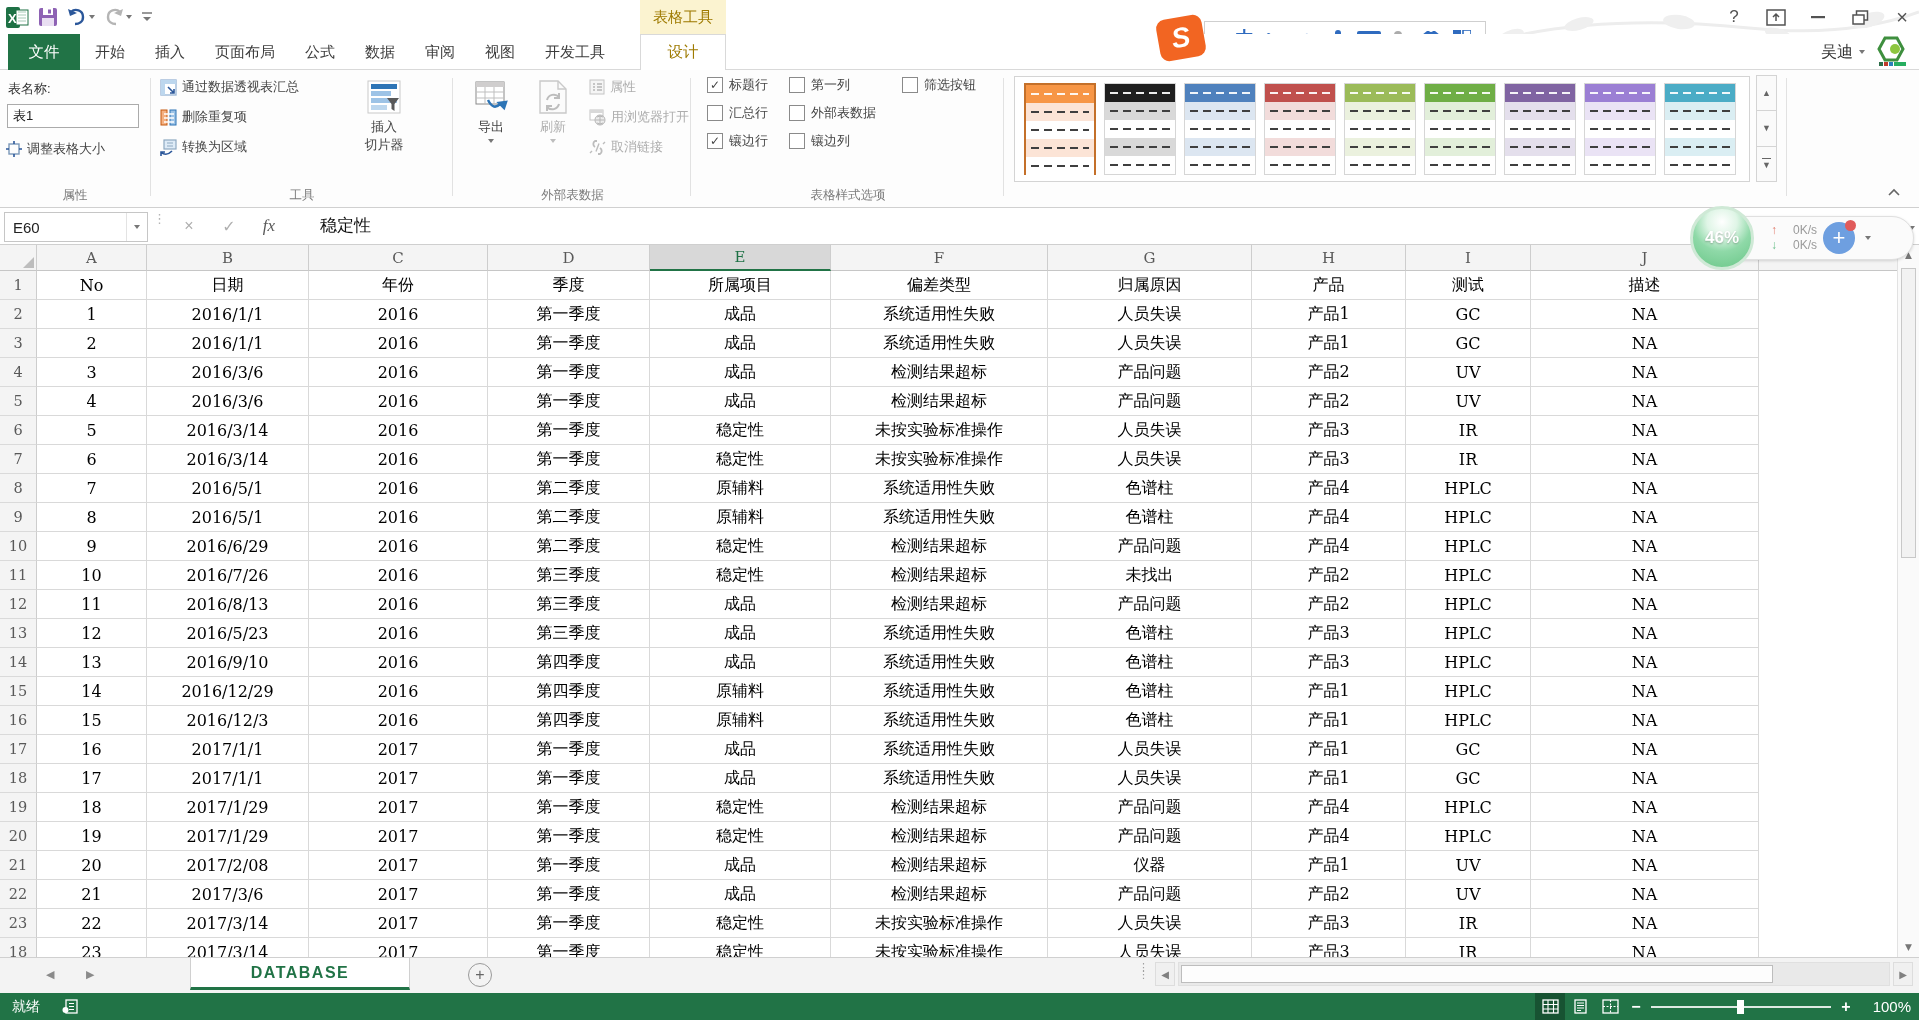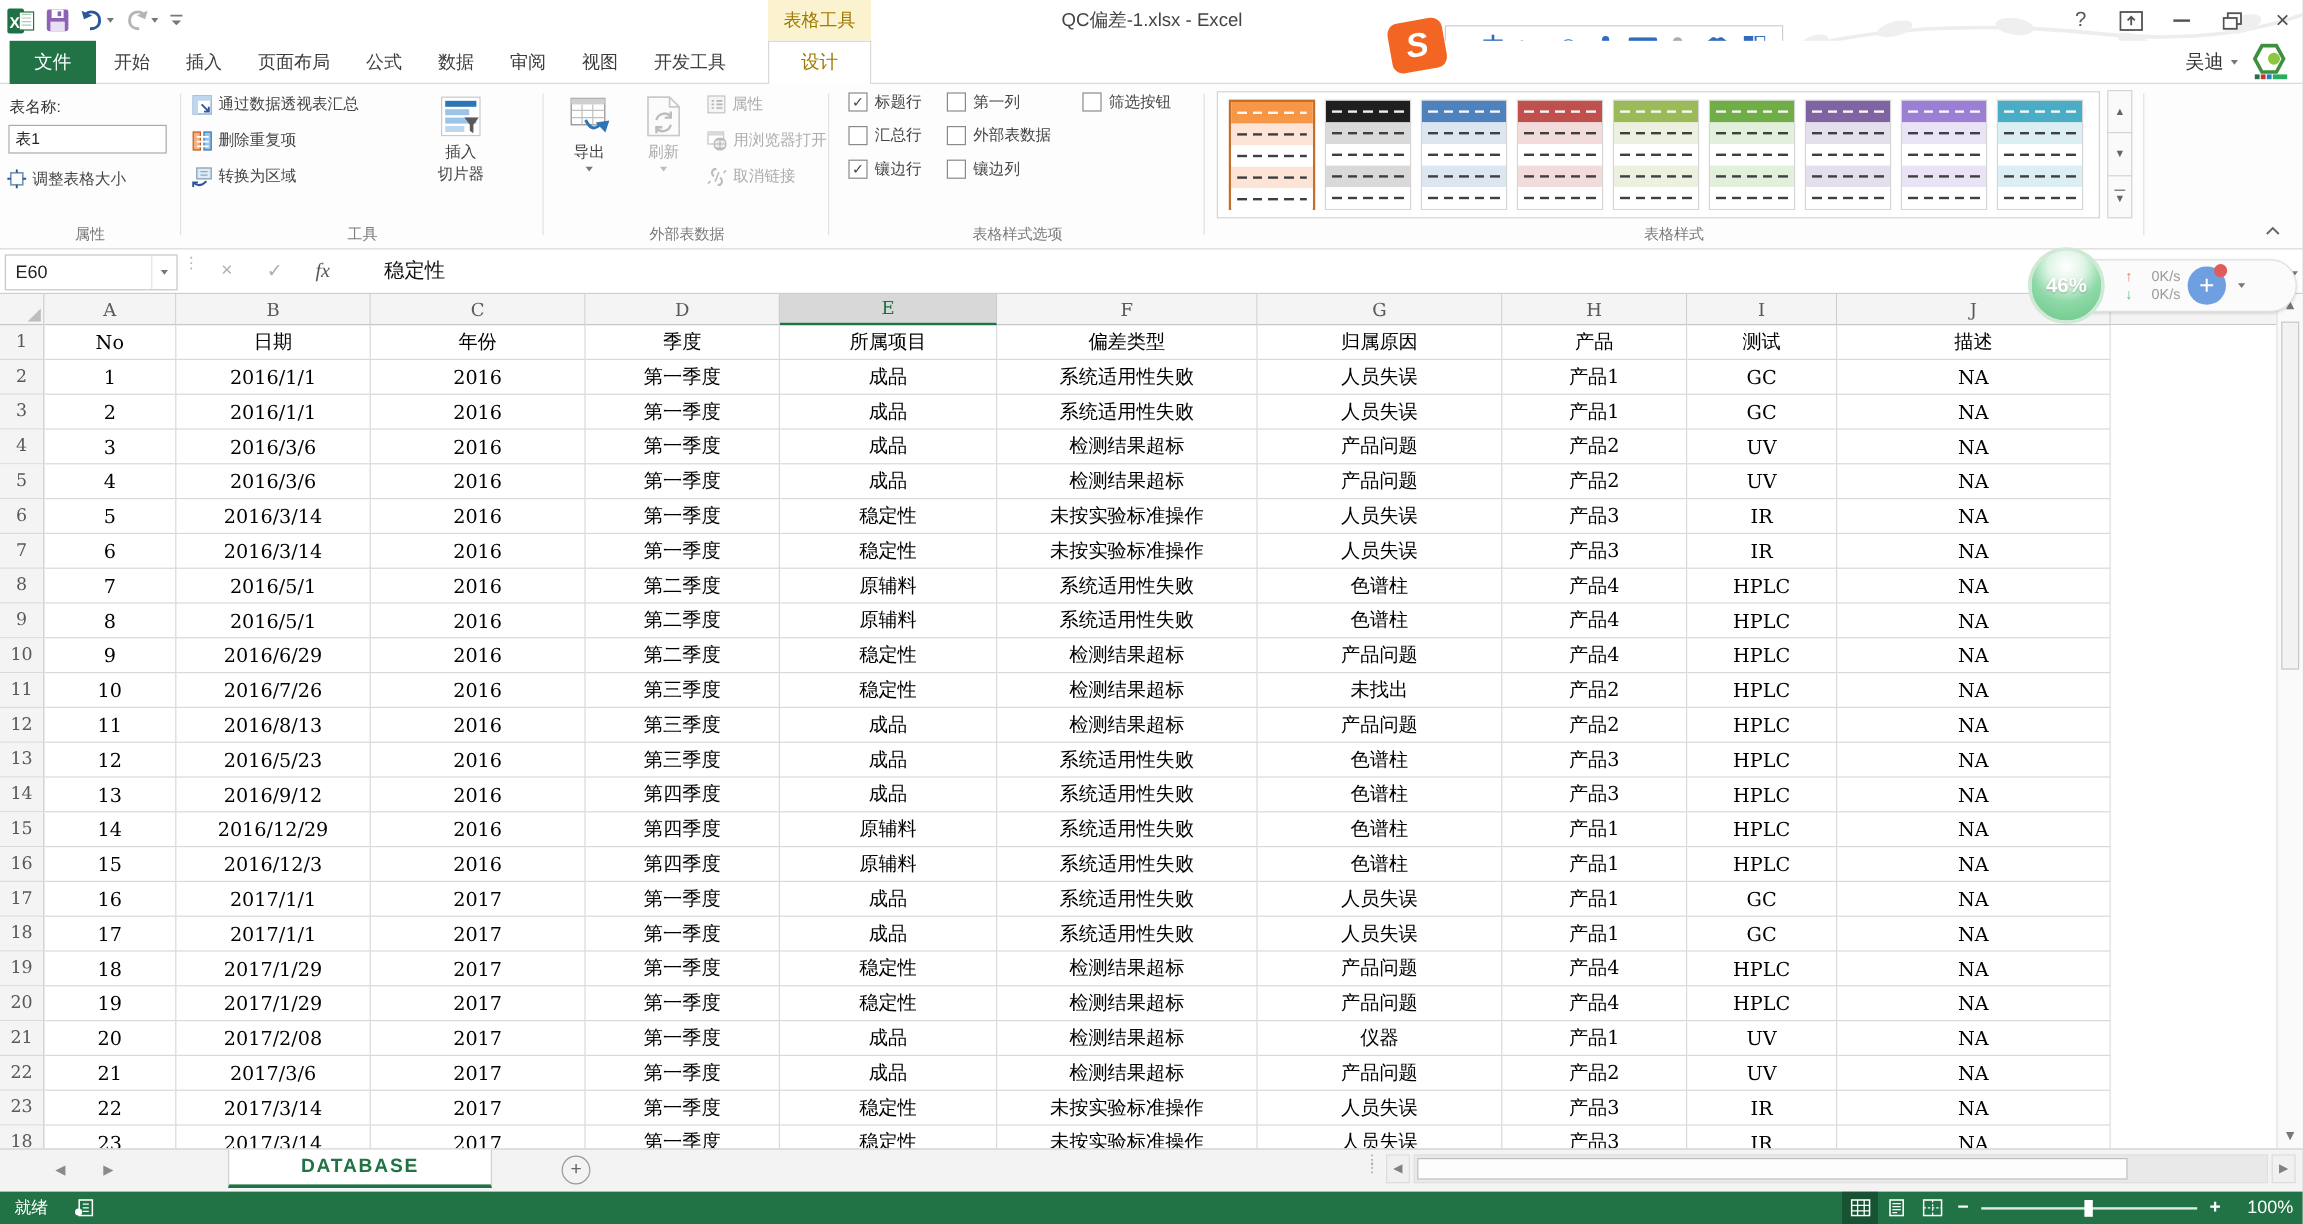--- a/index.html
+++ b/index.html
@@ -180,21 +180,20 @@
       </span>
       <span style="color:#777;">
         <svg width="12" height="12" viewBox="0 0 12 12">
             <path d="M1 2h10" stroke="#777" stroke-width="1.5"></path>
             <path d="M2 6l4 4 4-4z" fill="#777"></path>
           </svg>
       </span>
     </div>
 
     <div class="ctx-label abs">表格工具</div>
-    <div id="app-title" class="abs">QC偏差-1.xlsx - Excel</div>
 
     <div id="ime-logo" class="abs">S</div>
     <div id="ime-bar" class="abs">
       <span class="ime-ic" style="font-weight:bold;">中</span>
       <span class="ime-ic" style="font-size:15px;font-weight:bold;">°，</span>
       <span class="ime-ic" style="font-size:21px;">☺</span>
       <span class="ime-ic">
         <svg width="14" height="20" viewBox="0 0 14 20">
             <rect x="4" y="1" width="6" height="11" rx="3" fill="#2F6BBF"></rect>
             <path d="M1 9 a6 6 0 0 0 12 0" fill="none" stroke="#2F6BBF" stroke-width="1.8"></path>
@@ -593,21 +592,20 @@
             <div class="sw-row" style="background: rgb(255, 255, 255);">
               <i style="--dc: #3F3F3F;"></i>
             </div>
           </div>
         </div>
       <div id="gal-arrows">
         <div class="gal-a">▲</div>
         <div class="gal-a">▼</div>
         <div class="gal-a"><span style="width:9px;border-top:1.5px solid #666;margin-bottom:1px;"></span>▼</div>
       </div>
-      <div class="grplabel">表格样式</div>
     </div>
     <div class="gsep" style="left:1786px;"></div>
 
     <div class="abs" style="left:1888px;top:118px;color:#666;">
       <svg width="12" height="8" viewBox="0 0 12 8">
           <path d="M1 7 L6 2 11 7" fill="none" stroke="#666" stroke-width="1.6"></path>
         </svg>
     </div>
   </div>
 
@@ -840,21 +838,21 @@
           <div class="cell" style="width: 217px;">系统适用性失败</div>
           <div class="cell" style="width: 204px;">色谱柱</div>
           <div class="cell" style="width: 154px;">产品3</div>
           <div class="cell" style="width: 125px;">HPLC</div>
           <div class="cell" style="width: 228px;">NA</div>
           <div class="fill"></div>
         </div>
         <div class="g-row">
           <div class="rn">14</div>
           <div class="cell" style="width: 110px;">13</div>
-          <div class="cell" style="width: 162px;">2016/9/12</div>
+          <div class="cell" style="width: 162px;">2016/9/10</div>
           <div class="cell" style="width: 179px;">2016</div>
           <div class="cell" style="width: 162px;">第四季度</div>
           <div class="cell" style="width: 181px;">成品</div>
           <div class="cell" style="width: 217px;">系统适用性失败</div>
           <div class="cell" style="width: 204px;">色谱柱</div>
           <div class="cell" style="width: 154px;">产品3</div>
           <div class="cell" style="width: 125px;">HPLC</div>
           <div class="cell" style="width: 228px;">NA</div>
           <div class="fill"></div>
         </div>

